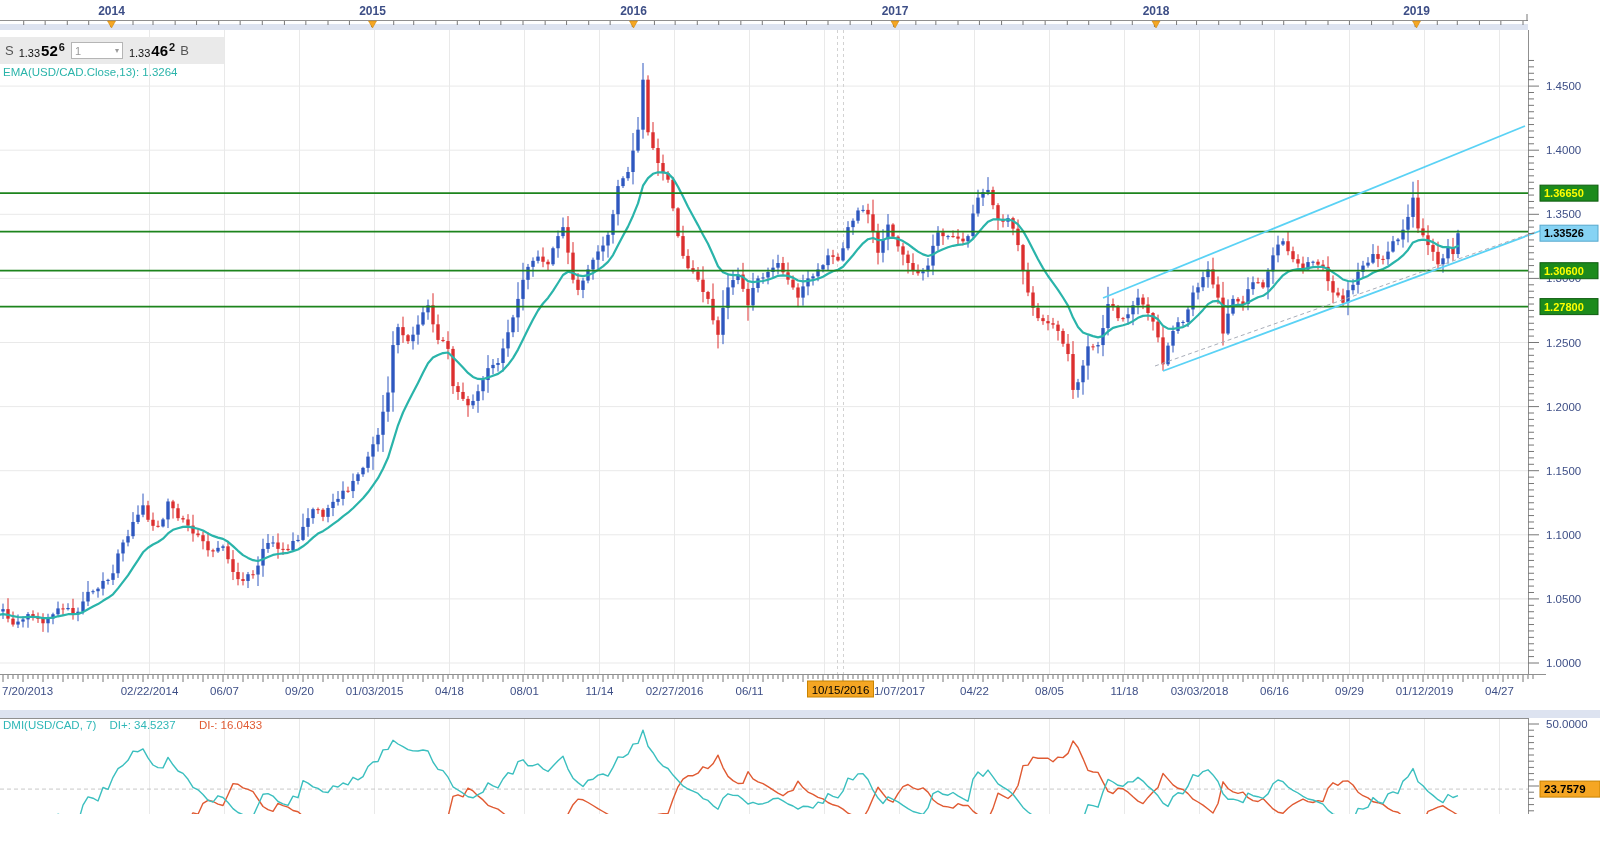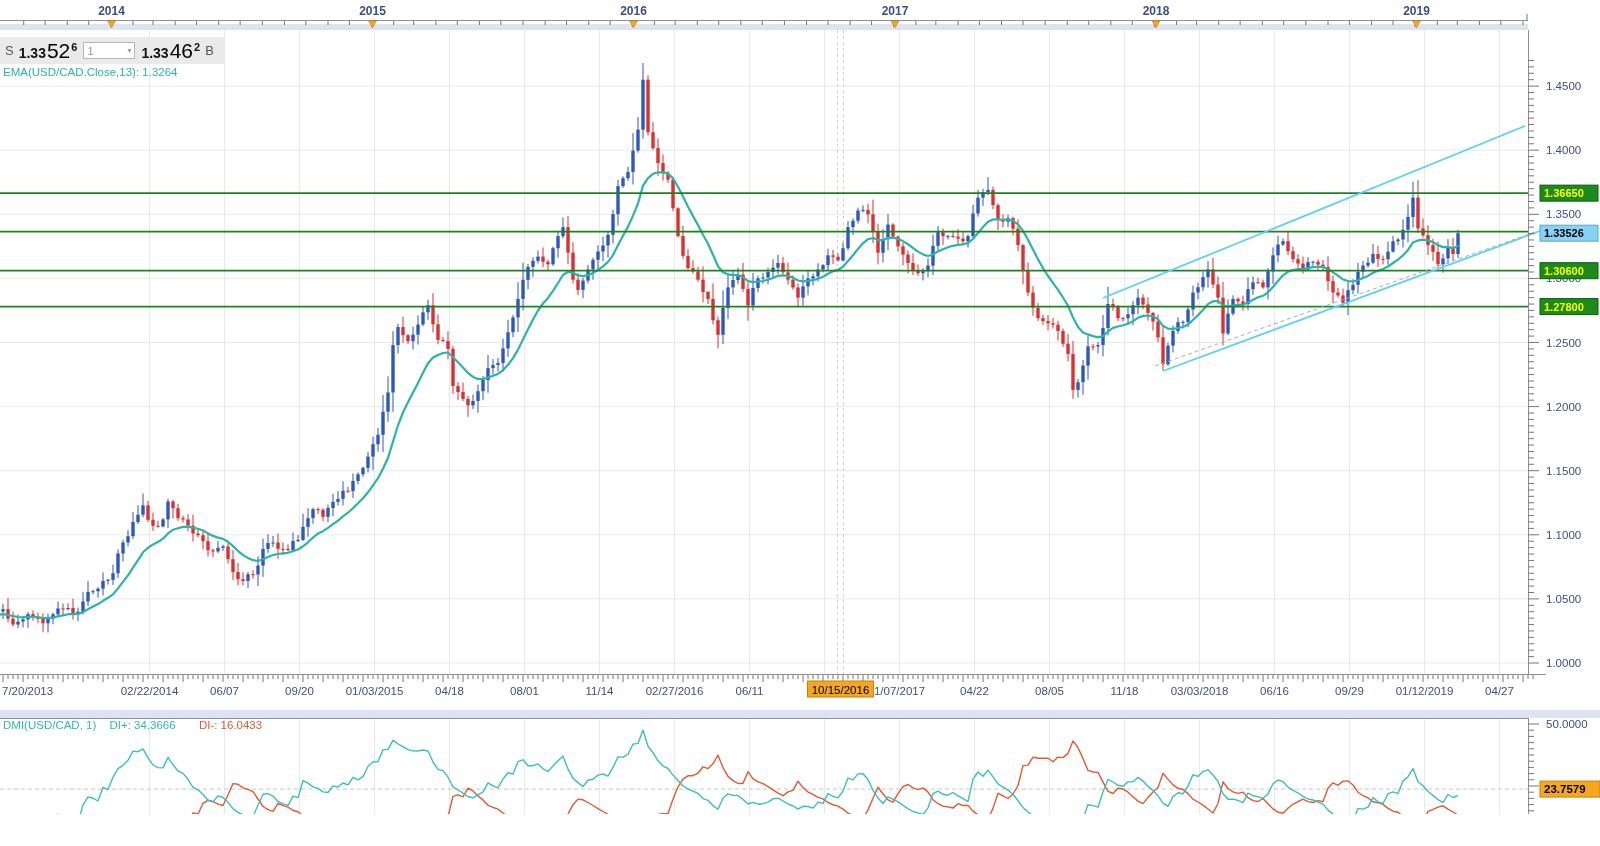--- a/index.html
+++ b/index.html
@@ -12,22 +12,22 @@
   #dmi-panel{top:708px;}
   .legend{position:absolute;white-space:nowrap;font-size:11.5px;text-align:center;}
   #ema-legend{left:3px;top:66px;color:#2ab4aa;}
   #dmi-legend{left:3px;top:719px;}
   #dmi-legend .teal{color:#2fb7b7;}
   #dmi-legend .orange{color:#e05a32;margin-left:20px;}
   #dmi-legend .name{color:#2fb7b7;margin-right:10px;}
   #quote-box{position:absolute;left:0;top:37px;height:27px;width:224px;background:#eaeaea;
              display:flex;align-items:center;padding:0 2px;box-sizing:border-box;}
   #quote-box .side{font-size:13px;color:#555;margin:0 3px;}
-  #quote-box .big-prefix{font-size:14px;font-weight:bold;color:#111;margin:4px 1px 0 2px;}
-  #quote-box .big{font-size:21px;font-weight:normal;color:#000;line-height:21px;}
+  #quote-box .big-prefix{font-size:11px;font-weight:normal;color:#111;margin:4px 1px 0 2px;}
+  #quote-box .big{font-size:15px;font-weight:bold;color:#000;line-height:21px;}
   #quote-box .sup{font-size:11px;font-weight:bold;color:#111;margin:-8px 2px 0 1px;}
   #lot-dropdown{width:52px;height:17px;background:#fff;border:1px solid #b5b5b5;margin:0 4px;
                 display:flex;align-items:center;justify-content:space-between;padding:0 3px;box-sizing:border-box;}
   #lot-dropdown .val{font-size:11px;color:#9a9a9a;}
   #lot-dropdown .caret{font-size:8px;color:#9a9a9a;}
 </style>
 </head>
 <body>
 <div id="app">
 
@@ -1270,17 +1270,17 @@
     </div>
     <span class="big-prefix">1.33</span>
     <span class="big">46</span>
     <span class="sup">2</span>
     <span class="side">B</span>
   </div>
 
   <div id="ema-legend" class="legend">EMA(USD/CAD.Close,13): 1.3264</div>
 
   <div id="dmi-legend" class="legend">
-    <span class="name">DMI(USD/CAD, 1)</span>
-    <span class="teal">DI+: 34.3666</span>
+    <span class="name">DMI(USD/CAD, 7)</span>
+    <span class="teal">DI+: 34.5237</span>
     <span class="orange">DI-: 16.0433</span>
   </div>
 </div>
 
 </body></html>

